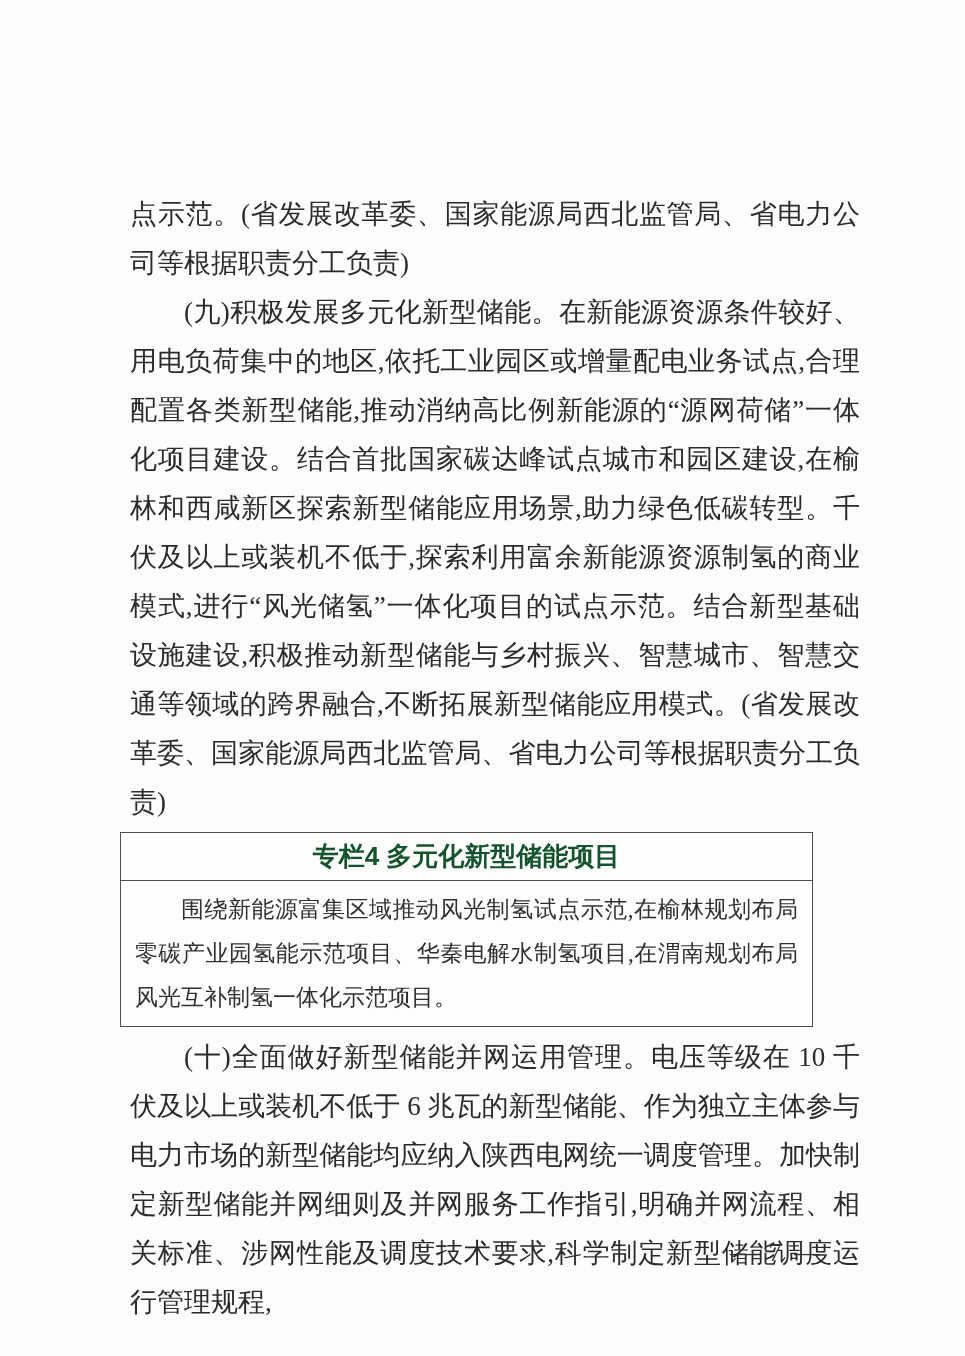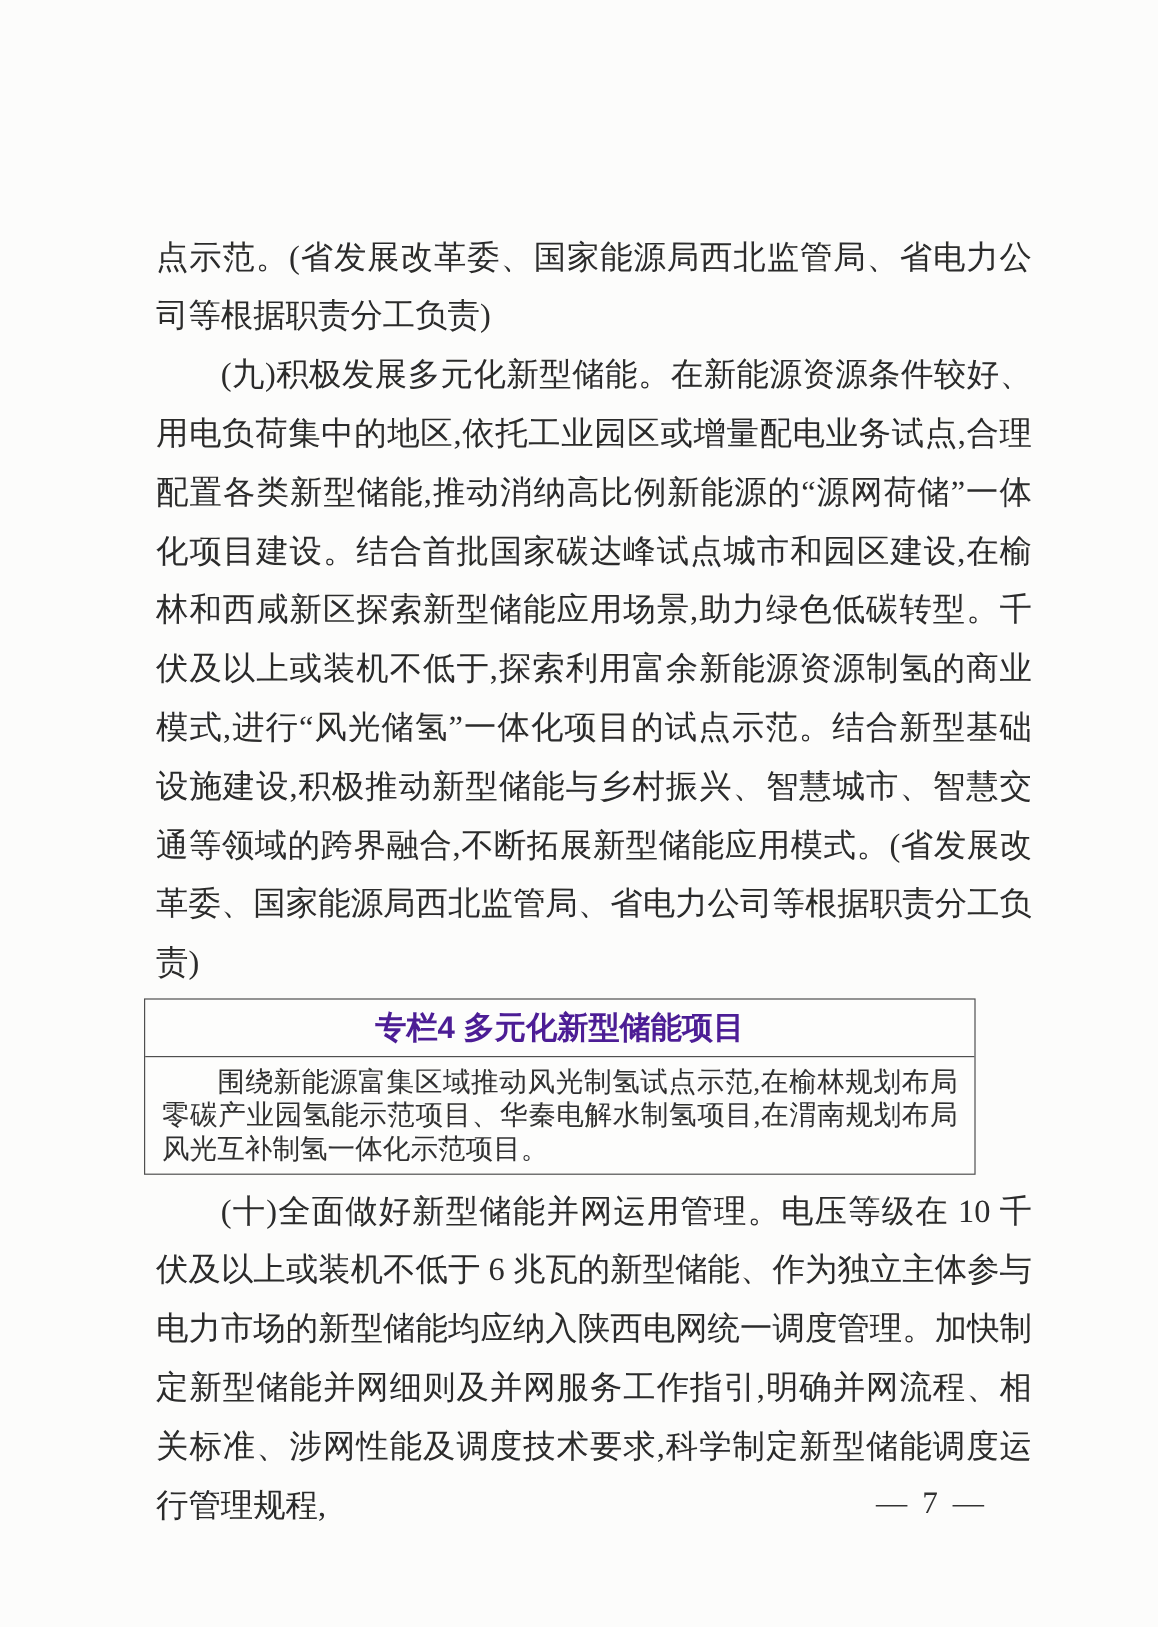--- a/index.html
+++ b/index.html
@@ -40,26 +40,26 @@
     background: #fdfdfc;
   }
   .callout-title {
     height: 47px;
     line-height: 47px;
     text-align: center;
     font-weight: bold;
     font-size: 26px;
     border-bottom: 1px solid #4f4f4f;
     font-family: "Liberation Sans", "DejaVu Sans", sans-serif;
-    color: #4c1d95;
+    color: #14532d;
   }
   .callout-body {
     padding: 7px 14px 6px 14px;
     font-size: 23px;
-    line-height: 28px;
+    line-height: 44px;
     text-indent: 2em;
     text-align: justify;
     color: #303030;
   }
   .para.after-box {
     margin-top: 6px;
   }
   .page-number {
     position: absolute;
     top: 1238px;

